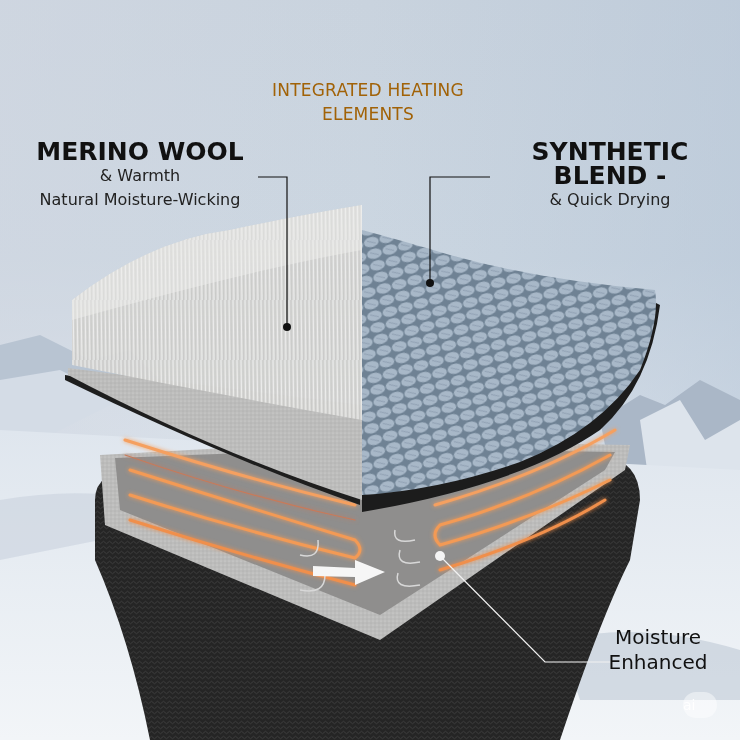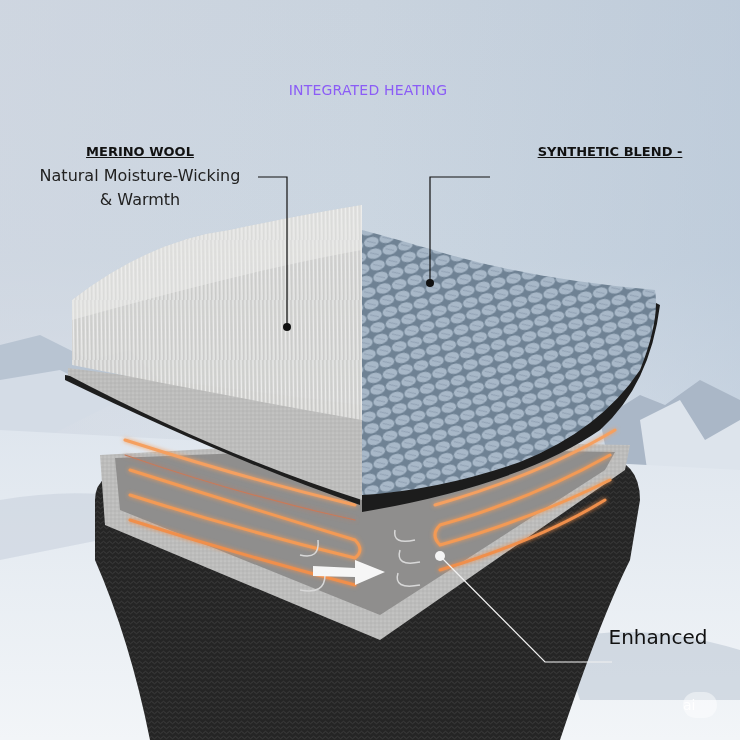--- a/index.html
+++ b/index.html
@@ -4,24 +4,24 @@
 <style>
   html, body { margin: 0; padding: 0; }
   body {
     width: 740px; height: 740px; overflow: hidden; position: relative;
     font-family: "DejaVu Sans", sans-serif;
     background: linear-gradient(180deg, #c9d3de 0%, #cbd6e1 35%, #d9e1ea 55%, #e6ecf2 100%);
   }
   .sky { position: absolute; inset: 0;
     background: linear-gradient(90deg, rgba(210,216,226,0.6) 0%, rgba(184,198,214,0.0) 50%, rgba(180,196,214,0.5) 100%); }
   .label { position: absolute; text-align: center; color: #1c1c1c; }
-  .heating-title { left: 238px; top: 78px; width: 260px; font-size: 14px; line-height: 24px; color: #8b5cf6; letter-spacing: 0.2px; text-align: center; }
+  .heating-title { left: 238px; top: 78px; width: 260px; font-size: 17px; line-height: 24px; color: #a16207; letter-spacing: 0.2px; text-align: center; }
   .merino { left: 20px; top: 140px; width: 240px; }
   .synth { left: 490px; top: 140px; width: 240px; }
-  .heading { font-weight: bold; font-size: 13px; line-height: 24px; color: #111; text-decoration: underline; }
+  .heading { font-weight: bold; font-size: 25px; line-height: 24px; color: #111; }
   .sub { font-size: 16px; line-height: 24px; color: #222; }
   .moisture { left: 588px; top: 625px; width: 140px; font-size: 20px; line-height: 25px; color: #111; }
   .ai-badge { position: absolute; left: 683px; top: 692px; width: 34px; height: 26px; border-radius: 13px;
     background: rgba(255,255,255,0.45); color: rgba(255,255,255,0.95); font-size: 14px; text-align: left; line-height: 26px; }
   svg.illu { position: absolute; left: 0; top: 0; }
 </style>
 </head>
 <body>
 
 <div class="sky"></div>
@@ -120,29 +120,32 @@
     <polyline points="490,177 430,177 430,283"></polyline>
     <polyline points="440,556 545,662 612,662" stroke="#f2f2f2"></polyline>
   </g>
   <circle cx="287" cy="327" r="4" fill="#111"></circle>
   <circle cx="430" cy="283" r="4" fill="#111"></circle>
   <circle cx="440" cy="556" r="5" fill="#f4f4f4"></circle>
 </svg>
 
 <div class="label heating-title">
   <div>INTEGRATED HEATING</div>
+  <div>ELEMENTS</div>
 </div>
 
 <div class="label merino">
   <div class="heading">MERINO WOOL</div>
+  <div class="sub">&amp; Warmth</div>
   <div class="sub">Natural Moisture-Wicking</div>
-  <div class="sub">&amp; Warmth</div>
 </div>
 
 <div class="label synth">
   <div class="heading">SYNTHETIC BLEND -</div>
+  <div class="sub">&amp; Quick Drying</div>
 </div>
 
 <div class="label moisture">
+  <div>Moisture</div>
   <div>Enhanced</div>
 </div>
 
 <div class="ai-badge">ai</div>
 
 </body></html>

